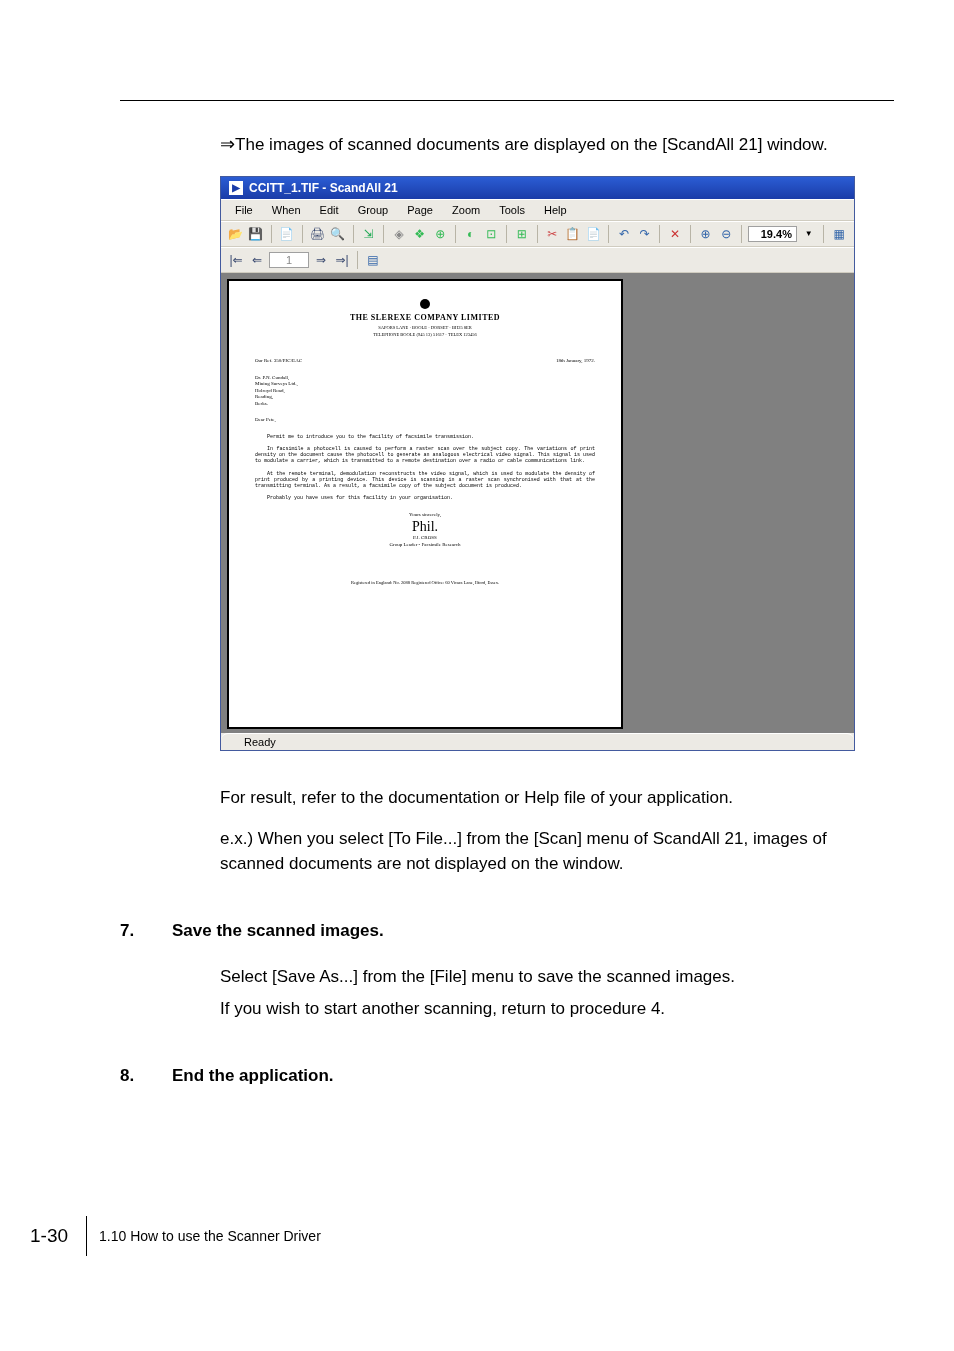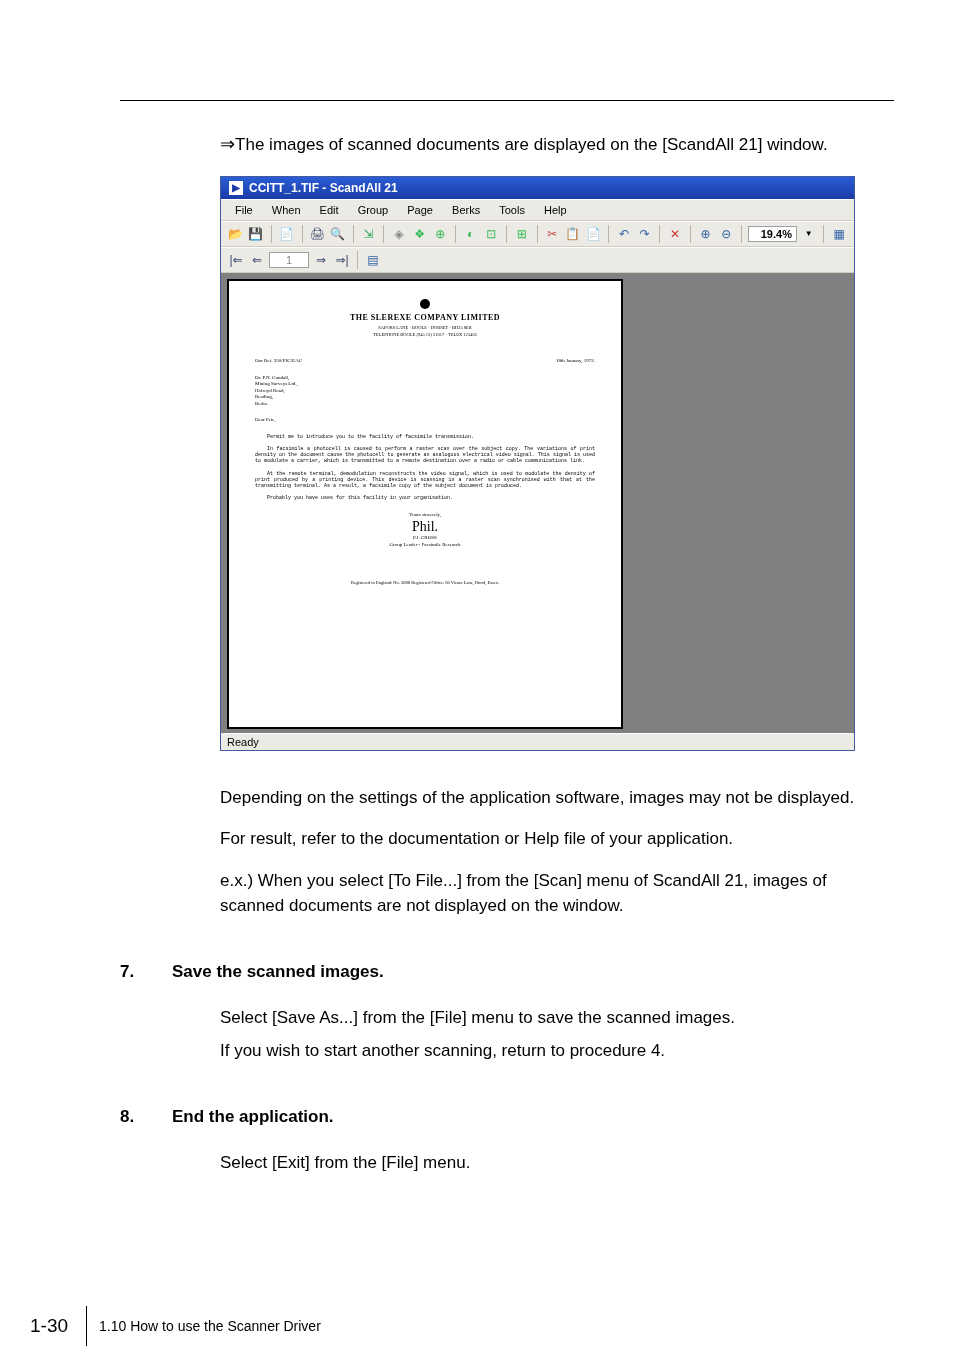--- a/index.html
+++ b/index.html
@@ -150,21 +150,21 @@
   }
   .doc-block { font-size: 5px; margin-top: 10px; line-height:1.3; }
   .doc-body { margin-top: 10px; }
   .doc-body p { margin: 6px 0; text-align: justify; font-size:5px; color:#000; font-family:"Courier New",monospace;}
   .doc-sig { text-align:center; margin-top: 10px; font-size:5px;}
   .doc-sig .cursive { font-family: cursive; font-size: 14px; }
   .doc-foot { text-align:center; font-size:4.5px; margin-top:32px;}
   .statusbar {
     background: #eceae4;
     border-top: 1px solid #fff;
-    padding: 2px 6px;
+    padding: 2px 23px;
     font-size: 11px;
     border-radius: 7px;
   }
   .para {
     margin-left: 100px;
     font-size: 17px;
     line-height: 1.45;
     margin-bottom: 6px;
   }
   .section-row {
@@ -217,21 +217,21 @@
       <div class="titlebar">
         <span class="titlebar-icon">▶</span>
         <span>CCITT_1.TIF - ScandAll 21</span>
       </div>
       <div class="menubar">
         <span>File</span>
         <span>When</span>
         <span>Edit</span>
         <span>Group</span>
         <span>Page</span>
-        <span>Berks</span>
+        <span>Zoom</span>
         <span>Tools</span>
         <span>Help</span>
       </div>
       <div class="toolbar">
         <span class="tbtn" style="color:#d4a628;">📂</span>
         <span class="tbtn">💾</span>
         <span class="tsep"></span>
         <span class="tbtn">📄</span>
         <span class="tsep"></span>
         <span class="tbtn">🖨</span>
@@ -304,35 +304,33 @@
             <div>P.J. CROSS</div>
             <div>Group Leader - Facsimile Research</div>
           </div>
           <div class="doc-foot">Registered in England: No. 2088    Registered Office: 60 Vicara Lane, Ilford, Essex.</div>
         </div>
       </div>
       <div class="statusbar">Ready</div>
     </div>
   </div>
 
-  <p class="para">Depending on the settings of the application software, images may not be displayed.</p>
   <p class="para">For result, refer to the documentation or Help file of your application.</p>
   <p class="para">e.x.) When you select [To File...] from the [Scan] menu of ScandAll 21, images of scanned documents are not displayed on the window.</p>
 
   <div class="section-row">
     <div class="section-num">7.</div>
     <div class="section-title">Save the scanned images.</div>
   </div>
   <p class="para" style="margin-top:24px;">Select [Save As...] from the [File] menu to save the scanned images.</p>
   <p class="para" style="margin-top:8px;">If you wish to start another scanning, return to procedure 4.</p>
 
   <div class="section-row">
     <div class="section-num">8.</div>
     <div class="section-title">End the application.</div>
   </div>
-  <p class="para" style="margin-top:24px;">Select [Exit] from the [File] menu.</p>
 
   <div class="footer-region">
     <span class="footer-page">1-30</span>
     <span class="footer-divider"></span>
     <span class="footer-label">1.10 How to use the Scanner Driver</span>
   </div>
 </div>
 
 </body></html>

